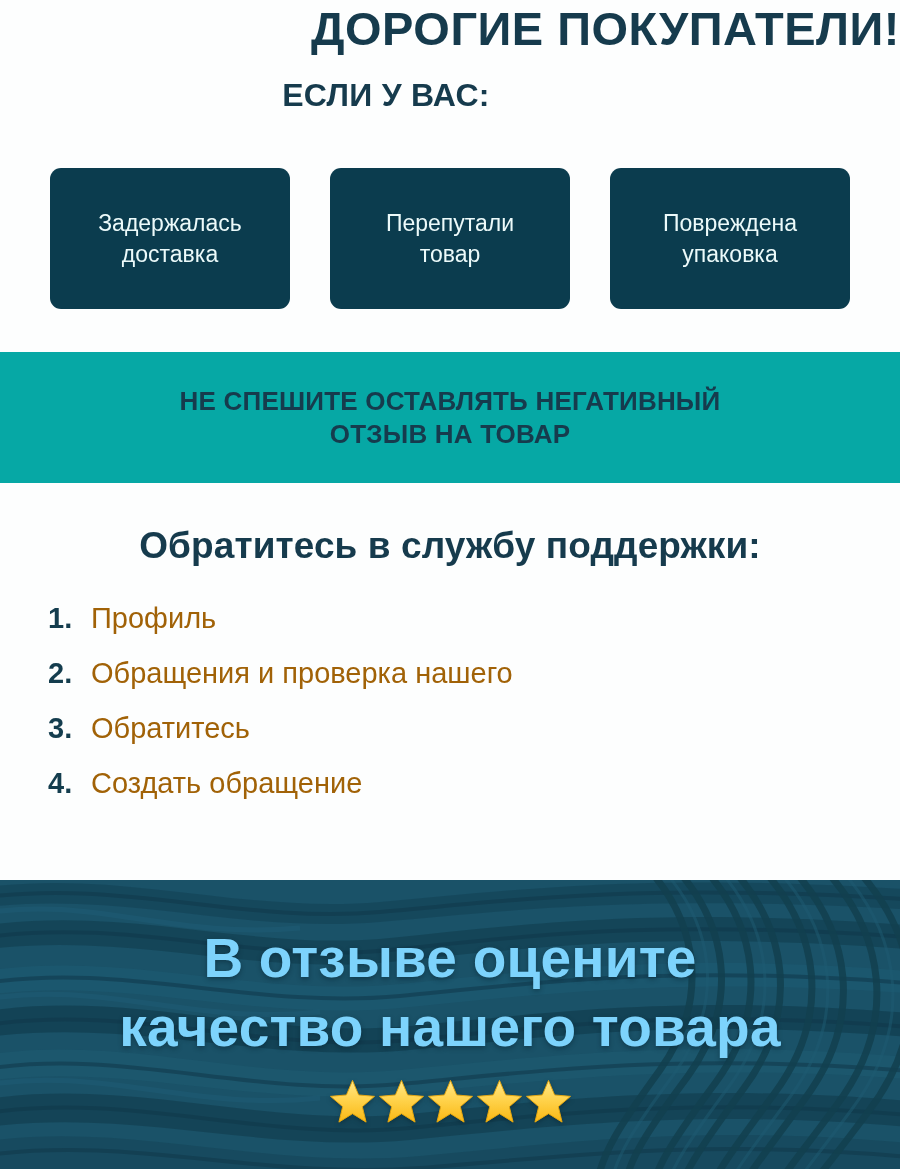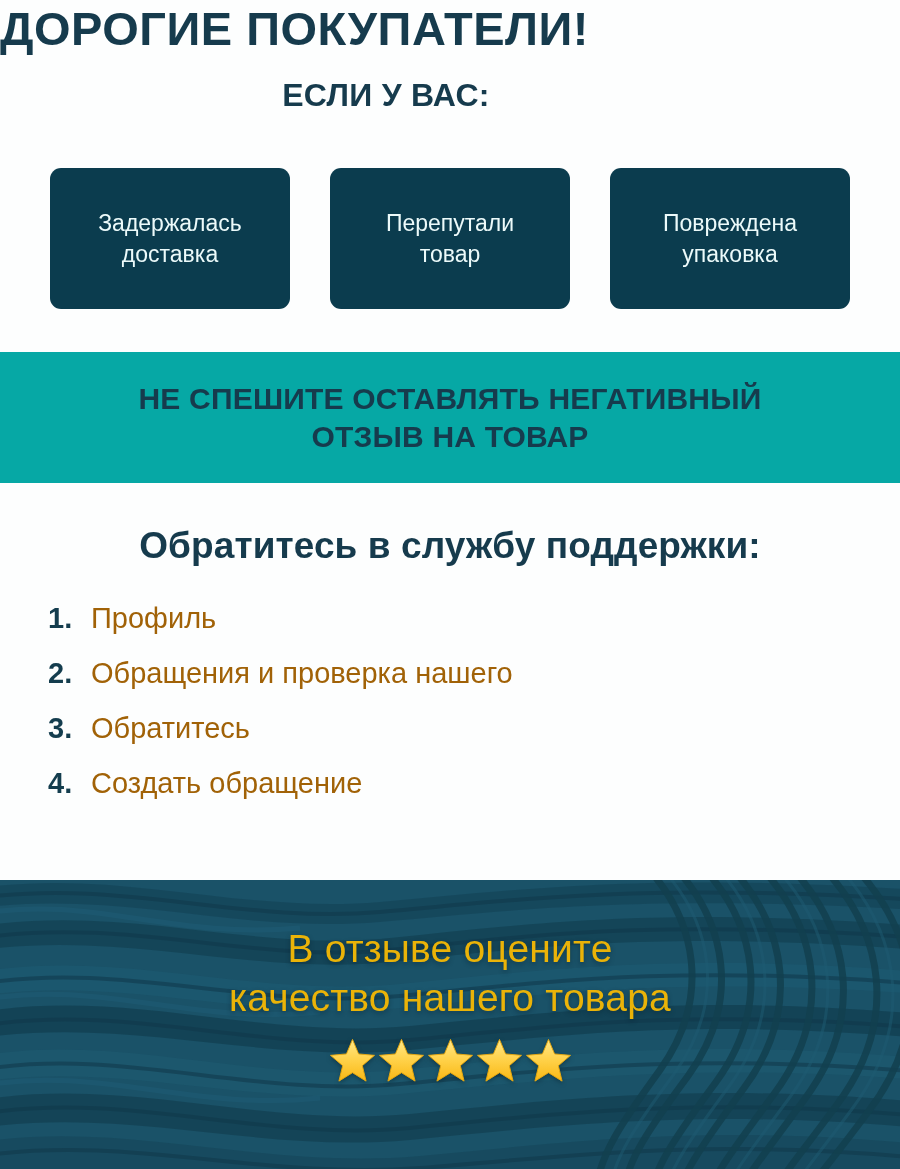--- a/index.html
+++ b/index.html
@@ -26,21 +26,21 @@
     left: 0;
     top: 0;
     width: 900px;
     height: 150px;
   }
   .headline {
     position: absolute;
     left: 0;
     top: 4px;
     width: 900px;
-    text-align: left;
+    text-align: right;
     font-size: 47px;
     font-weight: bold;
     letter-spacing: 0.5px;
     color: #163B4D;
     line-height: 1.05;
   }
   .subheadline {
     position: absolute;
     left: 0;
     top: 78px;
@@ -90,21 +90,21 @@
     top: 352px;
     width: 900px;
     height: 131px;
     background: #06A8A5;
     display: flex;
     align-items: center;
     justify-content: center;
   }
   .teal-banner-text {
     color: #163B4D;
-    font-size: 30px;
+    font-size: 26px;
     font-weight: bold;
     text-align: center;
     line-height: 1.25;
     letter-spacing: 0.2px;
     white-space: pre-line;
     padding: 0 40px;
   }
 
   
   .support-title {
@@ -169,23 +169,23 @@
     width: 900px;
     height: 289px;
     display: flex;
     flex-direction: column;
     align-items: center;
     justify-content: flex-start;
     padding-top: 44px;
     box-sizing: border-box;
   }
   .bottom-text {
-    color: #eab308;
-    font-size: 39px;
-    font-weight: normal;
+    color: #7dd3fc;
+    font-size: 55px;
+    font-weight: bold;
     text-align: center;
     line-height: 1.26;
     white-space: pre-line;
     letter-spacing: 0.2px;
     text-shadow: 0 2px 5px rgba(6,32,44,0.45);
   }
   .stars {
     margin-top: 16px;
     display: flex;
     gap: 2px;

